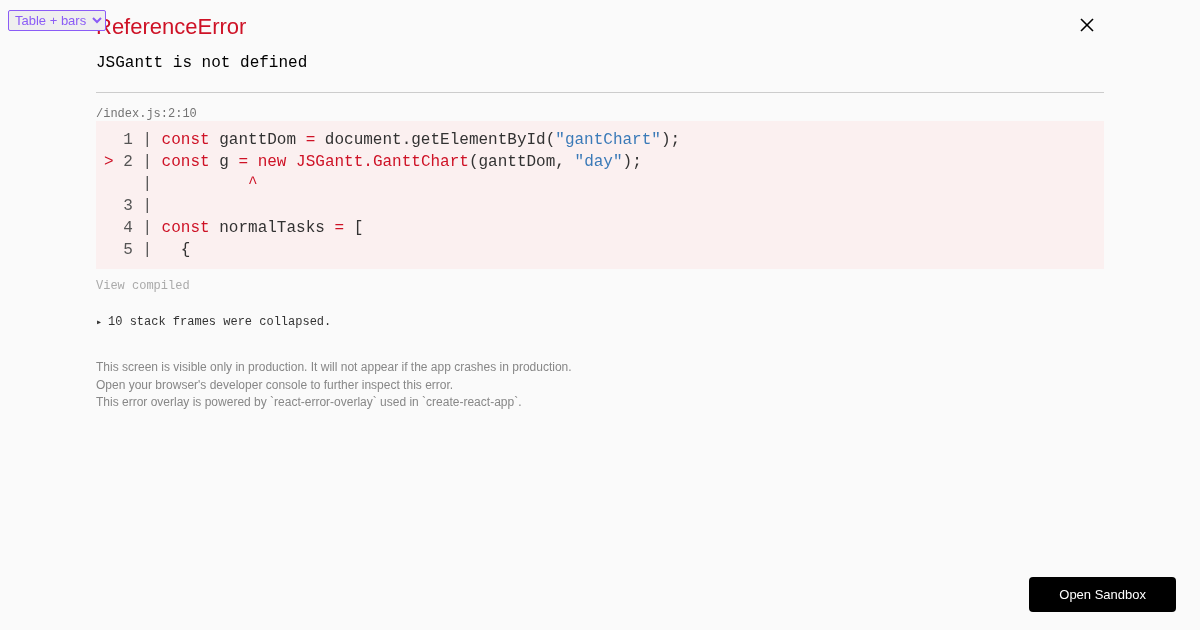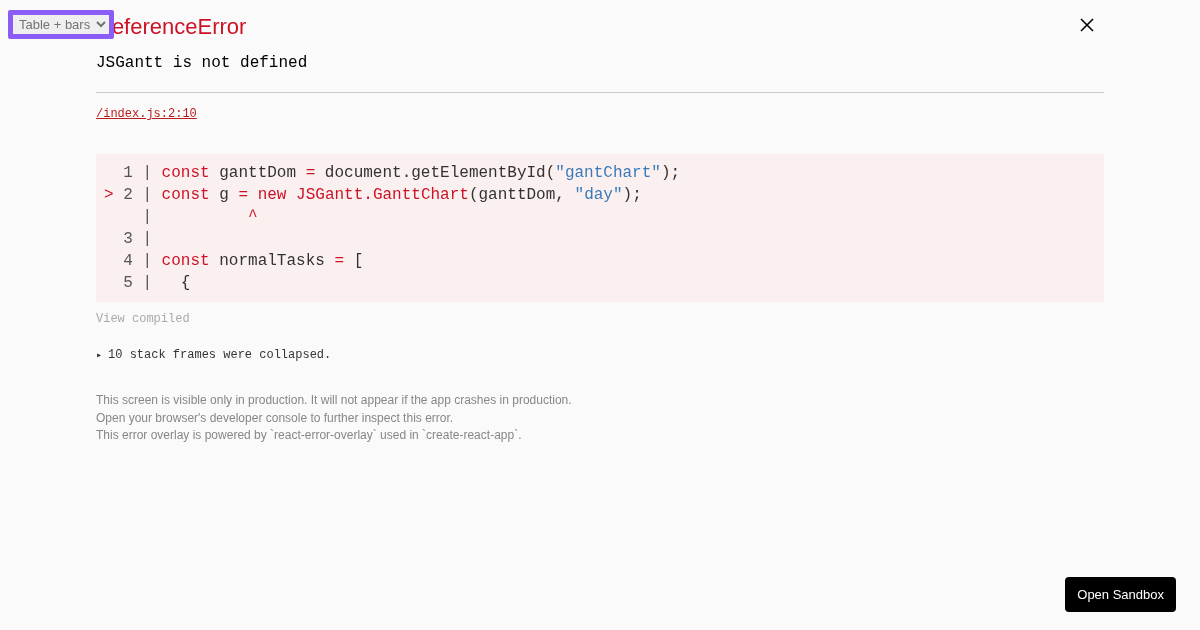--- a/index.html
+++ b/index.html
@@ -12,23 +12,23 @@
       position: relative;
     }
     .dropdown-wrapper {
       position: absolute;
       top: 10px;
       left: 8px;
       z-index: 1;
     }
     .dropdown {
       font-size: 13px;
-      color: #737373;
+      color: #8b5cf6;
       background: #efefef;
-      border: 5px solid #8b5cf6;
+      border: 1px solid #8b5cf6;
       border-radius: 2px;
       padding: 1px 2px;
       font-family: inherit;
     }
     .overlay {
       position: absolute;
       top: 0;
       left: 0;
       width: 1200px;
       height: 630px;
@@ -66,23 +66,22 @@
       margin-bottom: 14px;
     }
     .source-label {
       font-family: "SFMono-Regular", Consolas, "Liberation Mono", Menlo, monospace;
       font-size: 12px;
       color: #333;
     }
     .source-location {
       font-family: "SFMono-Regular", Consolas, "Liberation Mono", Menlo, monospace;
       font-size: 12px;
-      color: #b91c1c;
-      margin-bottom: 33px;
-      text-decoration: underline;
+      color: #737373;
+      margin-bottom: 0;
     }
     .code-block {
       background: #fbf0f0;
       padding: 8px 8px;
       font-family: "SFMono-Regular", Consolas, "Liberation Mono", Menlo, monospace;
       font-size: 16px;
       line-height: 1.38;
       white-space: pre;
       color: #333;
       overflow-x: auto;
@@ -122,21 +121,21 @@
       line-height: 1.45;
     }
     .open-sandbox-btn {
       position: absolute;
       bottom: 18px;
       right: 24px;
       background: #000;
       color: #fff;
       border: none;
       border-radius: 4px;
-      padding: 10px 12px;
+      padding: 10px 30px;
       font-size: 13px;
       font-family: inherit;
       cursor: pointer;
     }
   </style>
 </head>
 <body>
 
 <div class="dropdown-wrapper">
   <select class="dropdown">

